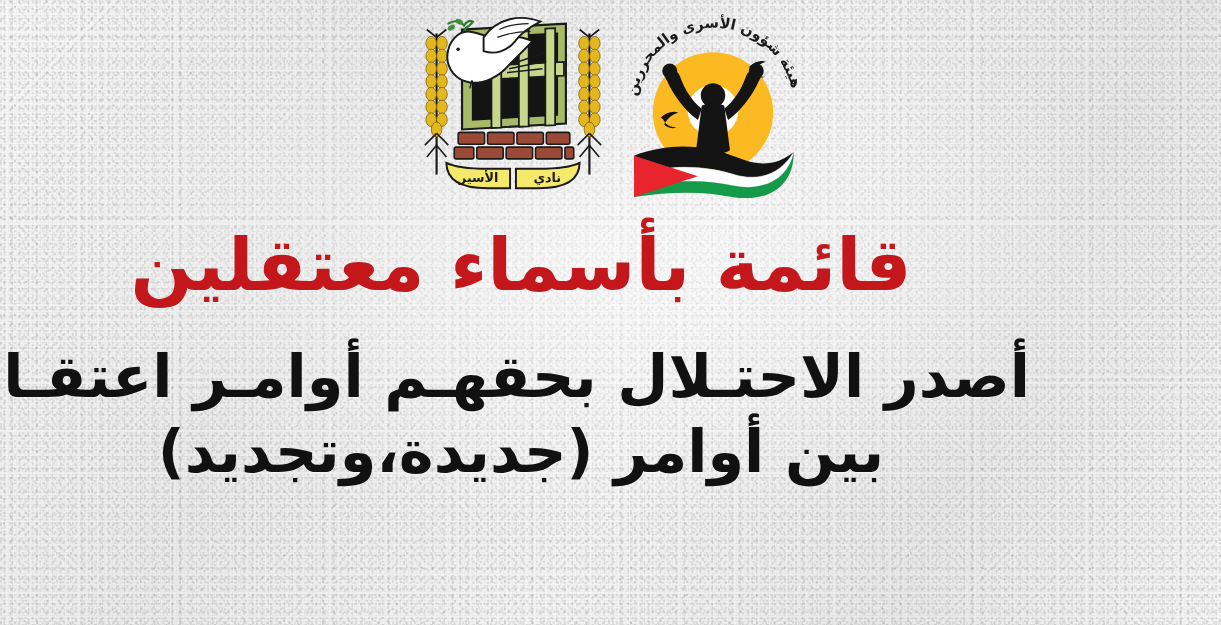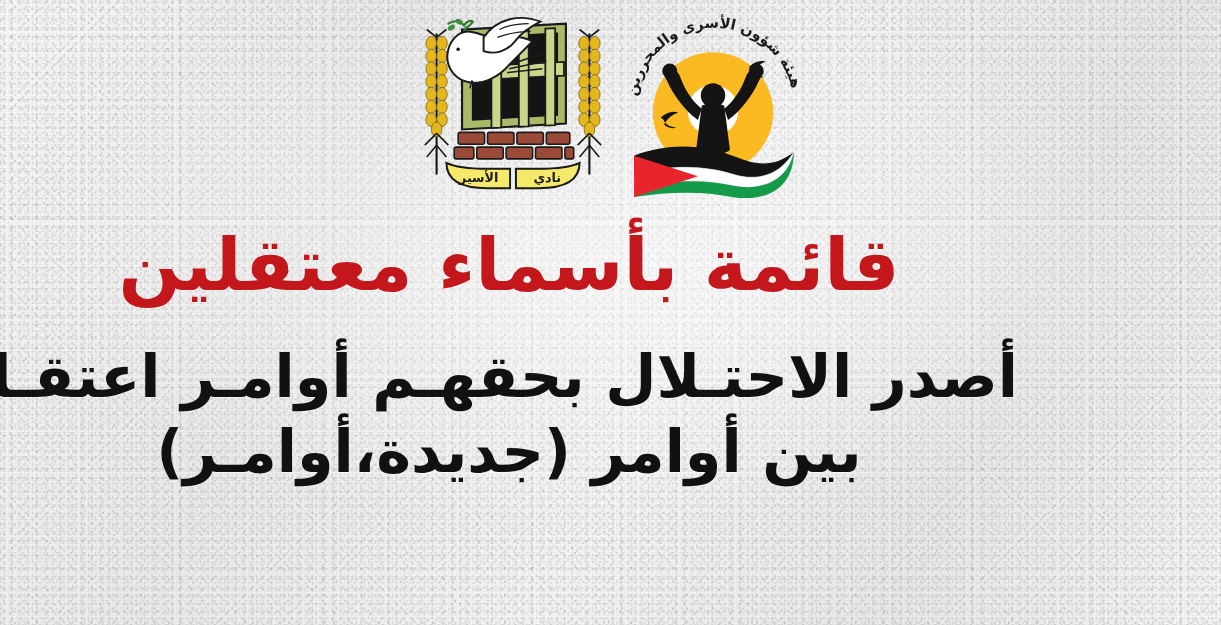--- a/index.html
+++ b/index.html
@@ -70,21 +70,21 @@
     z-index: 3;
   }
   .logo { position: relative; }
   .logo-prisoners-club { width: 196px; height: 192px; }
   .logo-commission     { width: 188px; height: 190px; }
 
   
   .headline-block {
     position: absolute;
     top: 228px;
-    left: 0;
+    left: 12px;
     width: 1018px;
     text-align: center;
     direction: rtl;
     z-index: 3;
   }
   .headline-red {
     color: #C3171C;
     font-size: 73px;
     font-weight: bold;
     line-height: 1.02;
@@ -276,16 +276,16 @@
 
           <path d="M16 156 L84 178 L16 200 Z" fill="#E8242C"></path>
         </g>
       </svg>
     </div>
   </div>
 
   <div class="headline-block">
     <div class="headline-red">قائمة بأسماء معتقلين</div>
     <div class="subline subline-1">أصدر الاحتـلال بحقهـم أوامـر اعتقـال إداري</div>
-    <div class="subline subline-2">بين أوامر (جديدة،أوامـر)</div>
+    <div class="subline subline-2">بين أوامر (جديدة،وتجديد)</div>
   </div>
 
 </div>
 
 </body></html>

